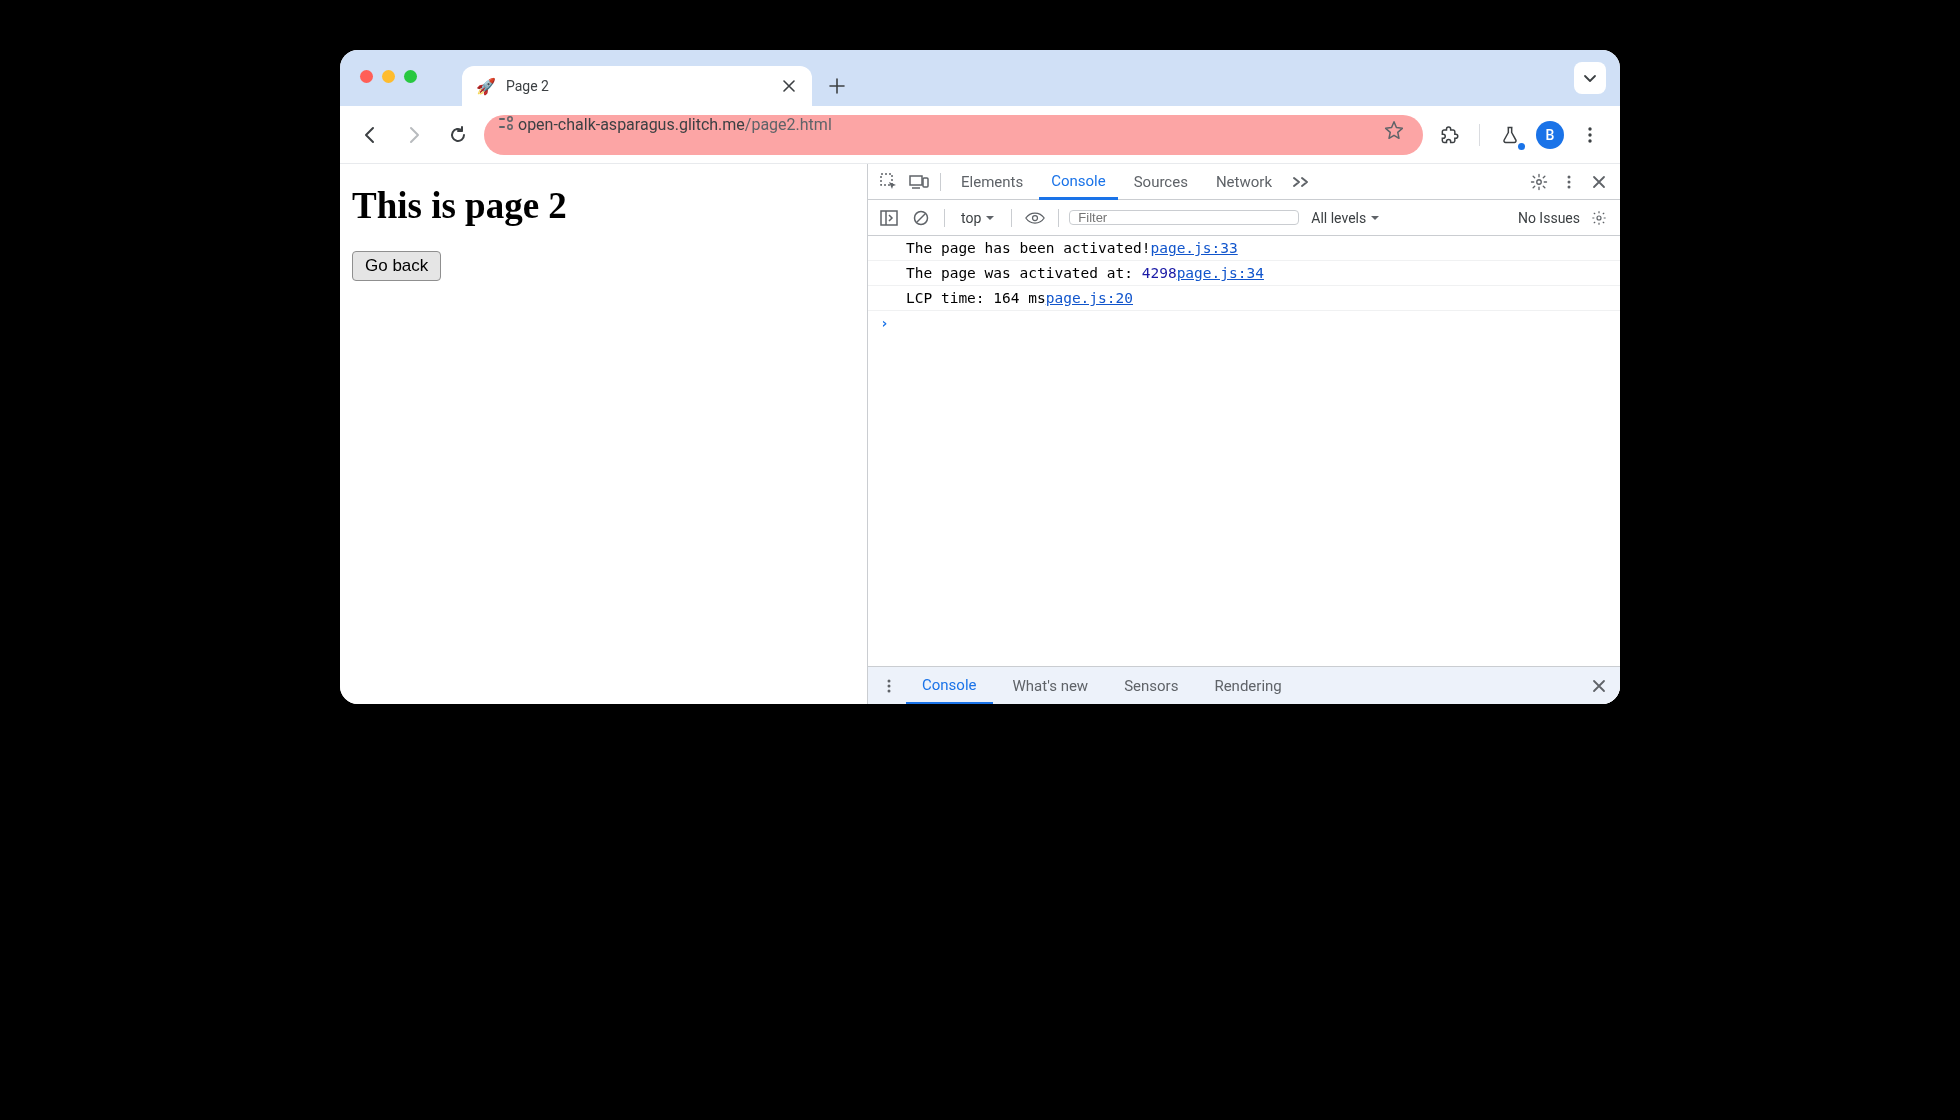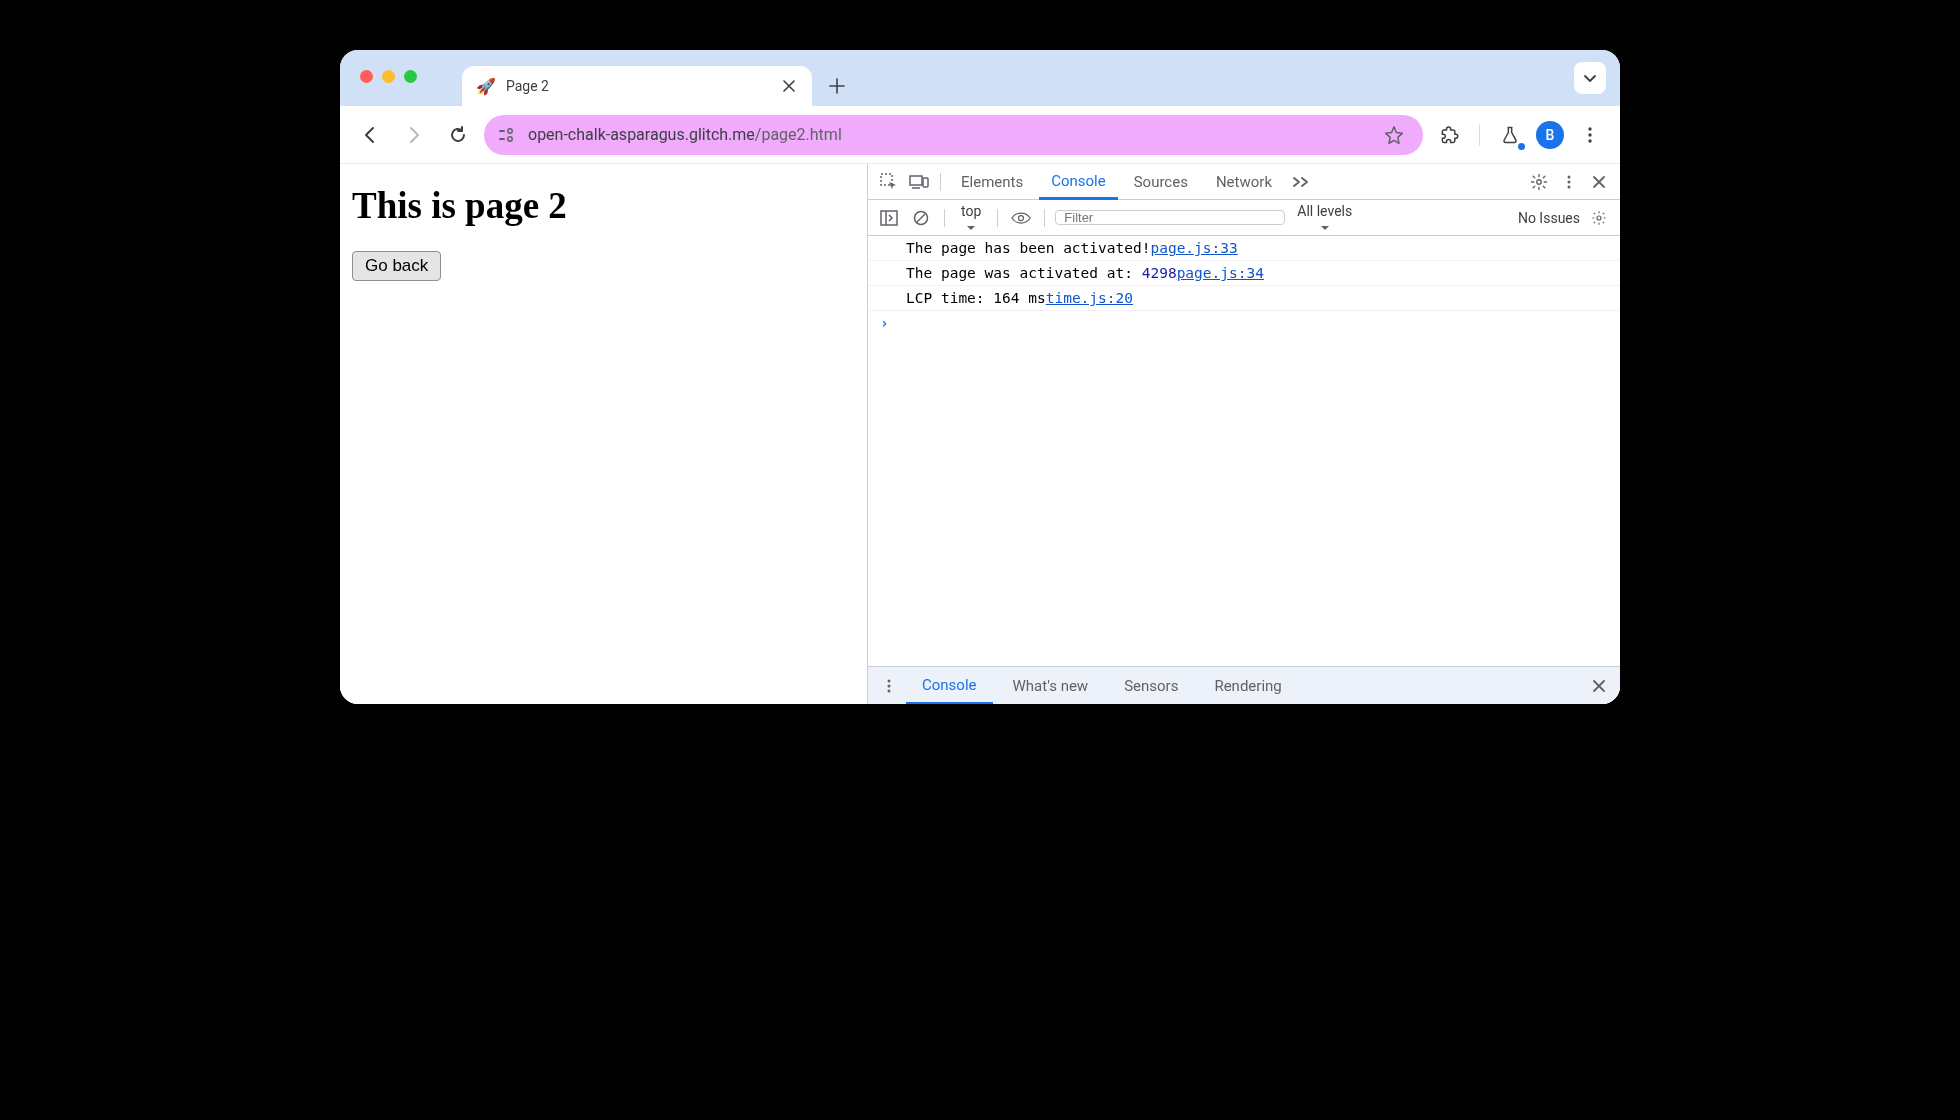--- a/index.html
+++ b/index.html
@@ -78,26 +78,25 @@
     width: 36px; height: 36px;
     display: flex; align-items: center; justify-content: center;
     border-radius: 50%;
     color: #3c4043;
     cursor: pointer;
   }
   .icon-btn.disabled { color: #b8bbbe; }
   .addr-bar {
     flex: 1;
     height: 40px;
-    background: #f0abfc;
+    background: #fca5a5;
     border-radius: 20px;
     display: flex;
-    align-items: center;
+    align-items: flex-start;
     padding: 0 14px;
-    gap: 10px;
     font-size: 16px;
     color: #3c4043;
   }
   .addr-url .path { color: #5f6368; }
   .addr-right { margin-left: auto; display: flex; align-items: center; gap: 4px; }
   .profile-badge {
     width: 28px; height: 28px;
     background: #1a73e8;
     color: #fff;
     border-radius: 50%;
@@ -144,21 +143,21 @@
   .dt-toolbar {
     height: 36px;
     display: flex;
     align-items: center;
     border-bottom: 1px solid #cacdd1;
     padding: 0 8px;
     gap: 6px;
     font-size: 14px;
     color: #3c4043;
   }
-  .dt-select { display:flex;align-items:center;gap:4px;cursor:pointer;padding:0 6px;flex-direction:column; }
+  .dt-select { display:flex;align-items:center;gap:4px;cursor:pointer;padding:0 6px; }
   .dt-filter {
     width: 230px; height: 15px;
     border: 1px solid #cacdd1;
     border-radius: 4px;
     padding: 0 8px;
     font-size: 13px;
     color: #5f6368;
     outline: none;
   }
   .dt-toolbar .spacer { flex: 1; }
@@ -381,21 +380,21 @@
         <div class="log-row">
           <span class="log-msg"><span>The page has been activated!</span><span class="num"></span><span></span></span>
           <span class="log-src">page.js:33</span>
         </div>
         <div class="log-row">
           <span class="log-msg"><span>The page was activated at: </span><span class="num">4298</span><span></span></span>
           <span class="log-src">page.js:34</span>
         </div>
         <div class="log-row">
           <span class="log-msg"><span>LCP time: 164 ms</span><span class="num"></span><span></span></span>
-          <span class="log-src">time.js:20</span>
+          <span class="log-src">page.js:20</span>
         </div>
         <div class="prompt-row">›</div>
       </div>
 
       <div class="dt-drawer-tabs">
         <span class="dt-ic">
           <svg width="16" height="16" viewBox="0 0 16 16">
               <circle cx="8" cy="3" r="1.5" fill="#5f6368"></circle>
               <circle cx="8" cy="8" r="1.5" fill="#5f6368"></circle>
               <circle cx="8" cy="13" r="1.5" fill="#5f6368"></circle>

